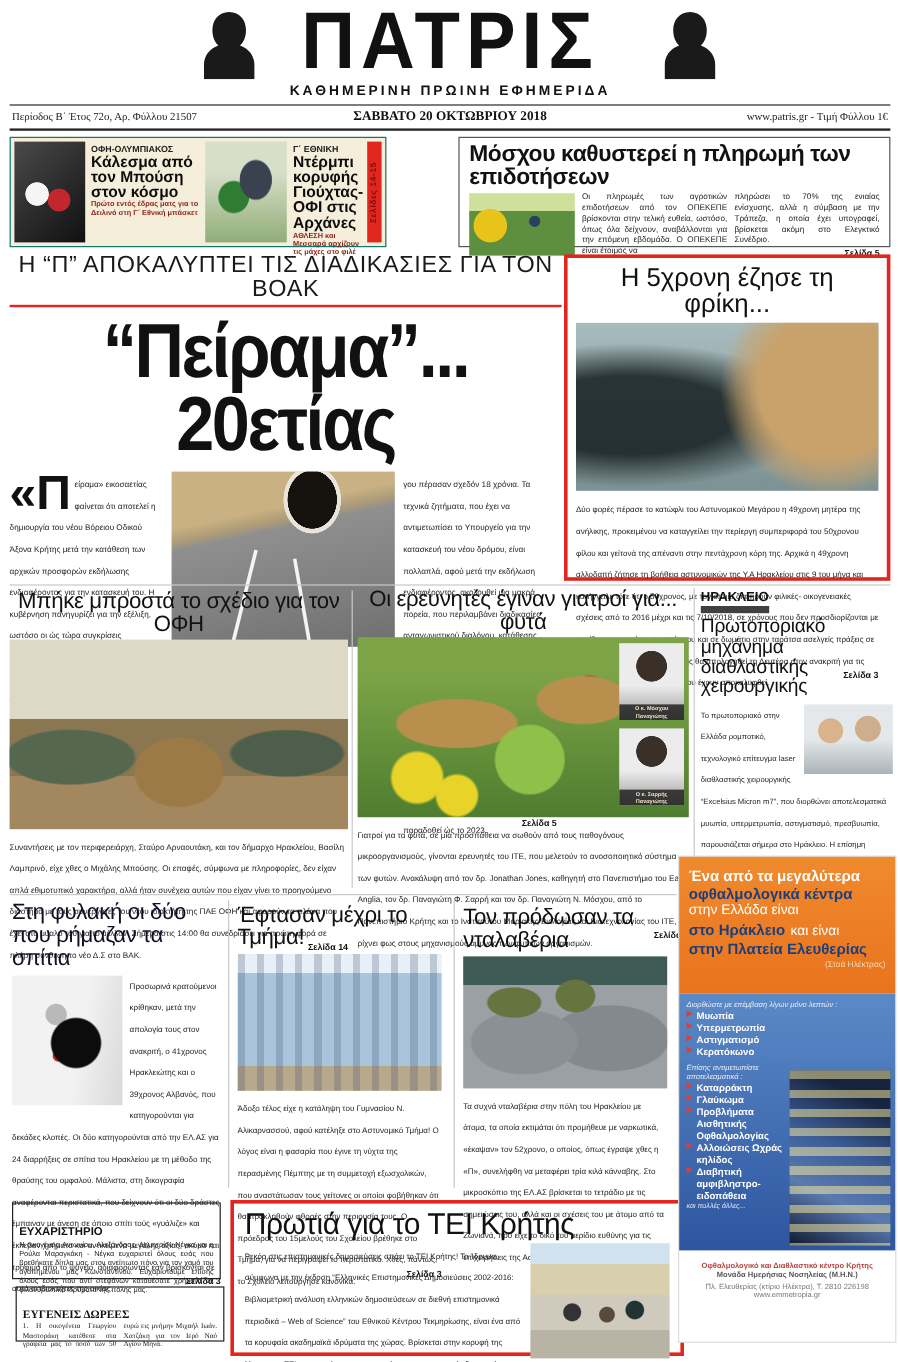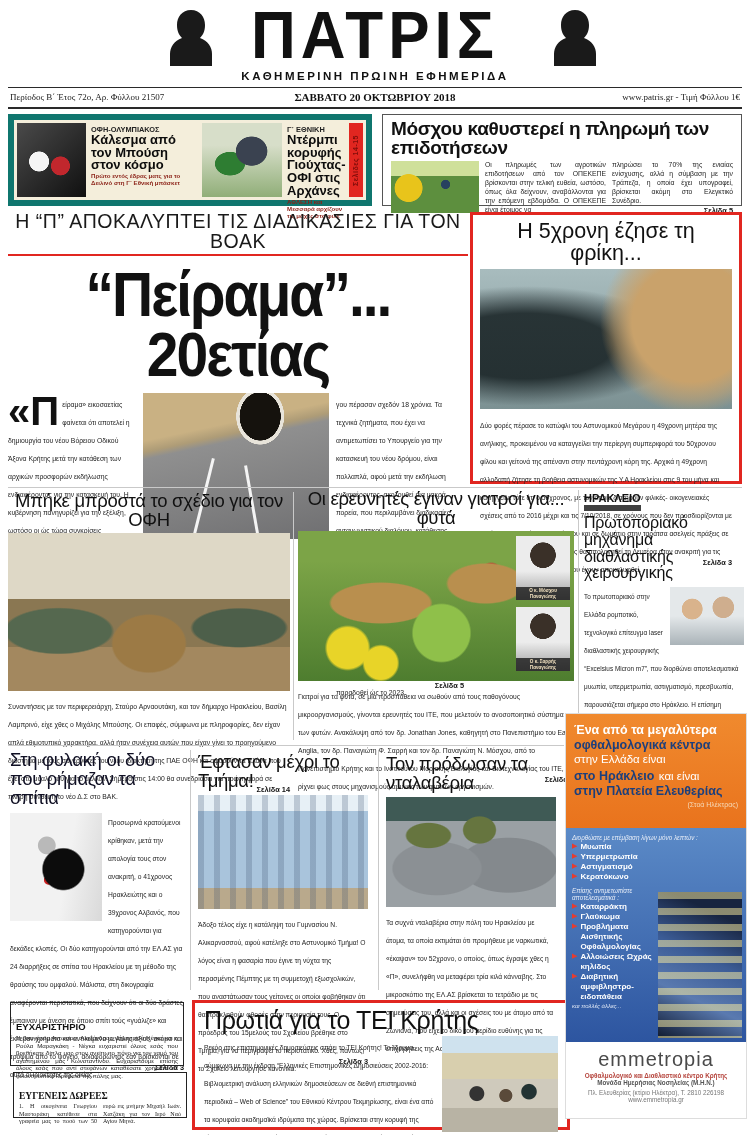--- a/index.html
+++ b/index.html
@@ -14,21 +14,21 @@
   .hline{position:absolute;height:1px;background:#c9c9c9;}
 
   
   .mast-title{font-size:62px;font-weight:bold;letter-spacing:5px;line-height:1;
               font-family:"Liberation Sans","DejaVu Sans",sans-serif;transform:scaleY(1.08);}
   .mast-sub{font-size:11.5px;font-weight:bold;letter-spacing:2.5px;}
   .mast-info{font-family:"Liberation Serif","DejaVu Serif",serif;font-size:9px;color:#222;}
   .mast-date{font-family:"Liberation Serif","DejaVu Serif",serif;font-size:11px;font-weight:bold;}
 
   
-  .strip-left{left:8px;top:114px;width:364px;height:92px;border:6px solid #0f766e;background:#f4eedb;
+  .strip-left{left:8px;top:114px;width:314px;height:92px;border:1px solid #0f766e;background:#f4eedb;
               display:flex;align-items:stretch;padding:3px;box-sizing:border-box;}
   .sp-kicker{font-size:7.4px;font-weight:bold;color:#222;}
   .sp-head{font-size:13px;line-height:.98;font-weight:bold;color:#0c0c0c;margin:0 0;}
   .sp-sub{font-size:6.1px;line-height:1.15;font-weight:bold;color:#8a1f15;}
   .red-tab{width:15px;background:#e12620;display:flex;align-items:center;justify-content:center;}
   .red-tab span{writing-mode:vertical-rl;transform:rotate(180deg);font-size:7px;font-weight:bold;color:#7e0d0a;letter-spacing:.5px;}
 
   .strip-right{left:382px;top:114px;width:360px;height:92px;border:1px solid #555;
                padding:4px 8px;box-sizing:border-box;}
   .sub-head{font-size:19px;font-weight:bold;line-height:1;margin-bottom:4px;letter-spacing:-.3px;}
@@ -370,21 +370,20 @@
           </div>
         <div class="ad-item">
             <span class="arr">▶</span>
             <span>Διαβητική αμφιβληστρο- ειδοπάθεια</span>
           </div>
         <div class="ad-more">και πολλές άλλες...</div>
       </div>
       <div class="photo ph-build" style="position:absolute;right:4px;bottom:4px;width:84px;height:146px;"></div>
     </div>
     <div class="ad-white">
-      <div class="ad-logo">emmetropia</div>
       <div class="ad-tag1">Οφθαλμολογικό και Διαθλαστικό κέντρο Κρήτης</div>
       <div class="ad-tag2">Μονάδα Ημερήσιας Νοσηλείας (Μ.Η.Ν.)</div>
       <div class="ad-tag3">Πλ. Ελευθερίας (κτίριο Ηλέκτρα), Τ. 2810 226198</div>
       <div class="ad-url">www.emmetropia.gr</div>
     </div>
   </div>
 
 </div>
 
 </body></html>

